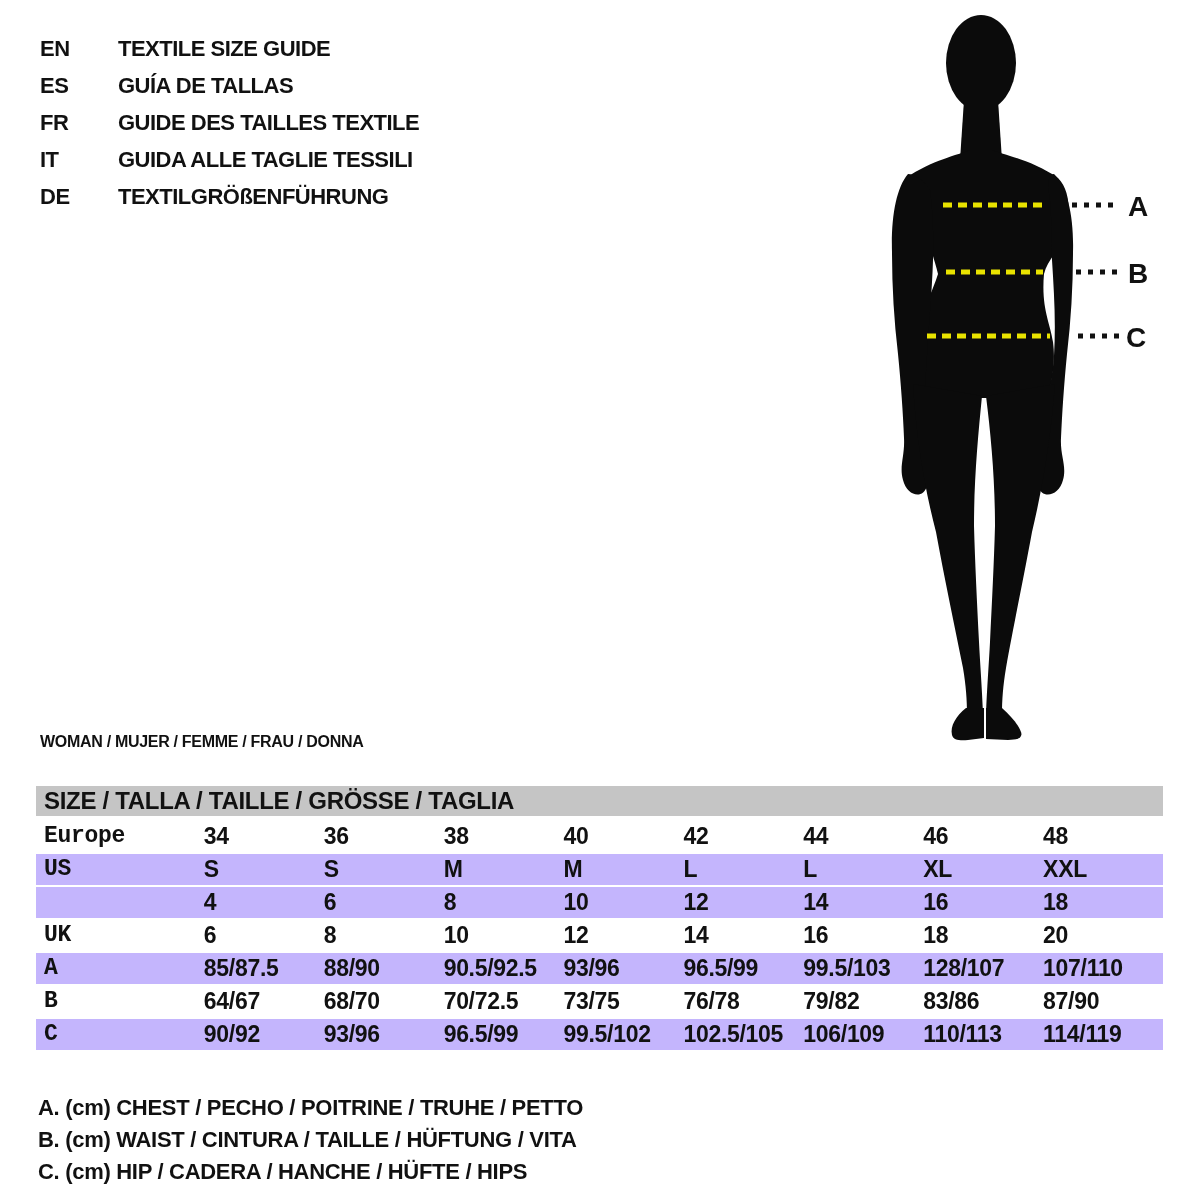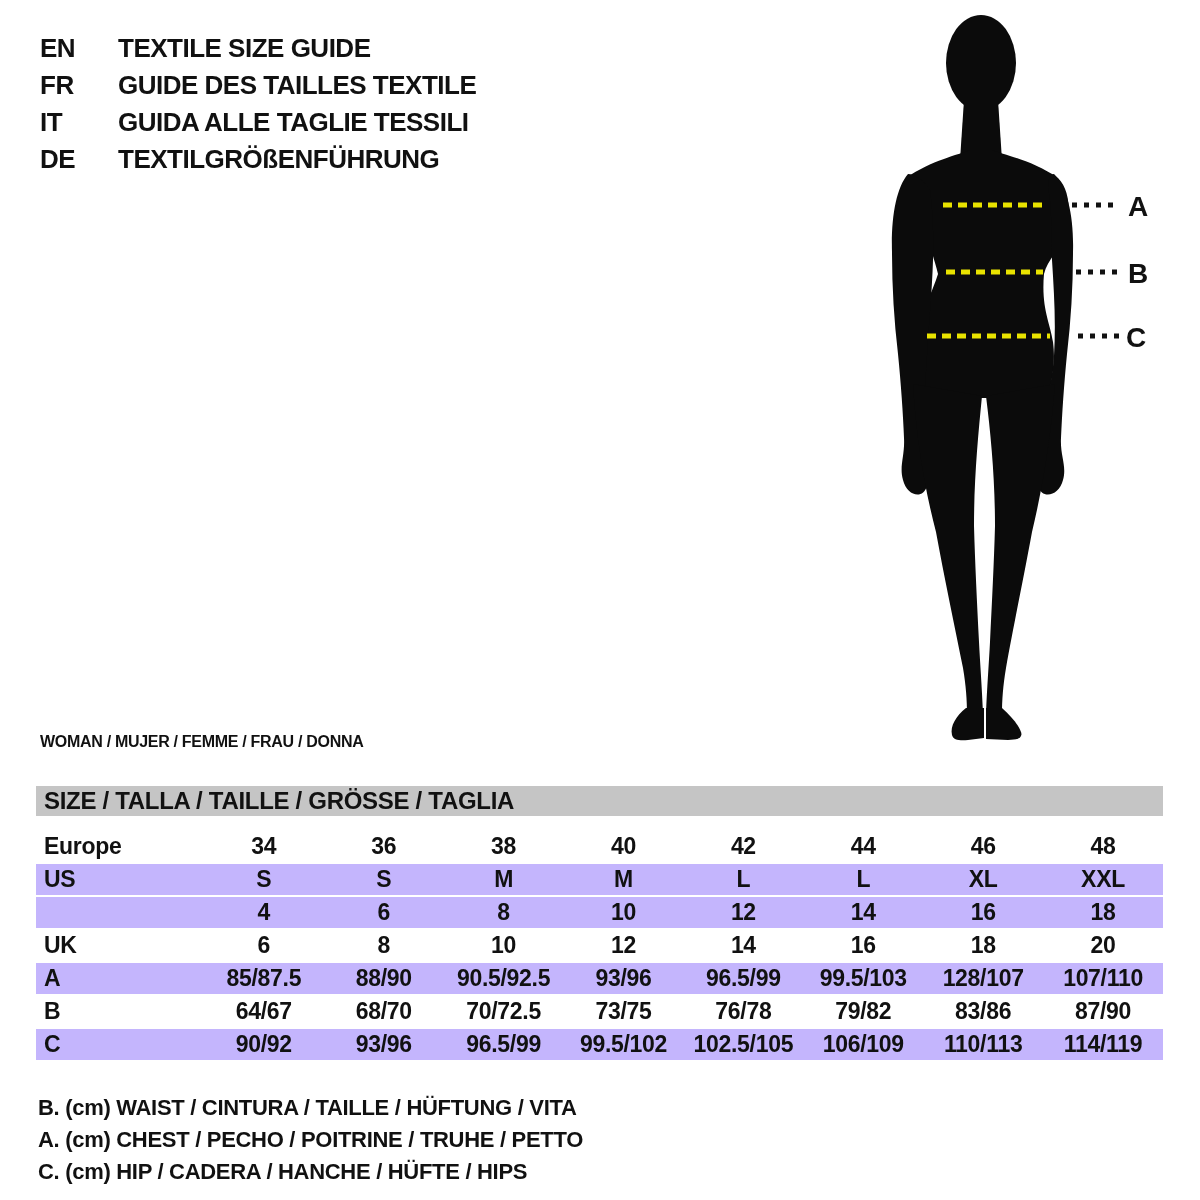--- a/index.html
+++ b/index.html
@@ -3,50 +3,54 @@
 <meta charset="utf-8">
 <style>
   html,body{margin:0;padding:0;}
   body{
     width:1200px;height:1200px;position:relative;background:#ffffff;
     font-family:"Liberation Sans",sans-serif;font-weight:bold;color:#111;
     overflow:hidden;
   }
   
   .lang-list{position:absolute;left:40px;top:30px;}
-  .lang-row{display:flex;height:37px;line-height:37px;font-size:26px;letter-spacing:-0.5px;}
+  .lang-row{display:flex;height:37px;line-height:37px;font-size:22px;letter-spacing:-0.5px;}
   .lang-code{width:78px;}
   .lang-title{white-space:nowrap;}
   
   .figure-wrap{position:absolute;left:880px;top:8px;width:280px;height:734px;}
   .figure-wrap svg{position:absolute;left:0;top:0;}
   .measure-label{position:absolute;font-size:28px;letter-spacing:-0.5px;}
   .lab-a{left:248px;top:183px;}
   .lab-b{left:248px;top:250px;}
   .lab-c{left:246px;top:314px;}
   
   .section-title{position:absolute;left:40px;top:733px;font-size:16px;letter-spacing:-0.3px;}
   
   .size-table{position:absolute;left:36px;top:786px;width:1127px;}
-  .thead{height:30px;line-height:30px;background:#c5c5c5;padding-left:8px;font-size:24px;letter-spacing:-0.3px;margin-bottom:15px;}
+  .thead{height:30px;line-height:30px;background:#c5c5c5;padding-left:8px;font-size:24px;letter-spacing:-0.3px;margin-bottom:5px;}
   .trow{display:flex;height:31px;line-height:31px;font-size:23px;letter-spacing:-0.3px;margin-bottom:2px;background:#fff;}
   .trow.shaded{background:#c4b5fd;}
-  .trow .lbl{width:160px;padding-left:8px;}
-  .trow .val{width:120px;text-align:center;}
+  .trow .lbl{width:160px;padding-left:8px;font-family:Liberation Mono, monospace;}
+  .trow .val{width:120px;text-align:left;}
   
   .legend{position:absolute;left:38px;top:1092px;}
   .legend-line{height:32px;line-height:32px;font-size:22px;letter-spacing:-0.3px;white-space:nowrap;}
 </style>
 </head>
 <body>
 
 <div class="lang-list">
   <div class="lang-row">
     <span class="lang-code">EN</span>
     <span class="lang-title">TEXTILE SIZE GUIDE</span>
+  </div>
+  <div class="lang-row">
+    <span class="lang-code">ES</span>
+    <span class="lang-title">GUÍA DE TALLAS</span>
   </div>
   <div class="lang-row">
     <span class="lang-code">FR</span>
     <span class="lang-title">GUIDE DES TAILLES TEXTILE</span>
   </div>
   <div class="lang-row">
     <span class="lang-code">IT</span>
     <span class="lang-title">GUIDA ALLE TAGLIE TESSILI</span>
   </div>
   <div class="lang-row">
@@ -181,16 +185,16 @@
     <span class="val">96.5/99</span>
     <span class="val">99.5/102</span>
     <span class="val">102.5/105</span>
     <span class="val">106/109</span>
     <span class="val">110/113</span>
     <span class="val">114/119</span>
   </div>
 </div>
 
 <div class="legend">
+  <div class="legend-line">A. (cm) CHEST / PECHO / POITRINE / TRUHE / PETTO</div>
   <div class="legend-line">B. (cm) WAIST / CINTURA / TAILLE / HÜFTUNG / VITA</div>
-  <div class="legend-line">A. (cm) CHEST / PECHO / POITRINE / TRUHE / PETTO</div>
   <div class="legend-line">C. (cm) HIP / CADERA / HANCHE / HÜFTE / HIPS</div>
 </div>
 
 </body></html>

